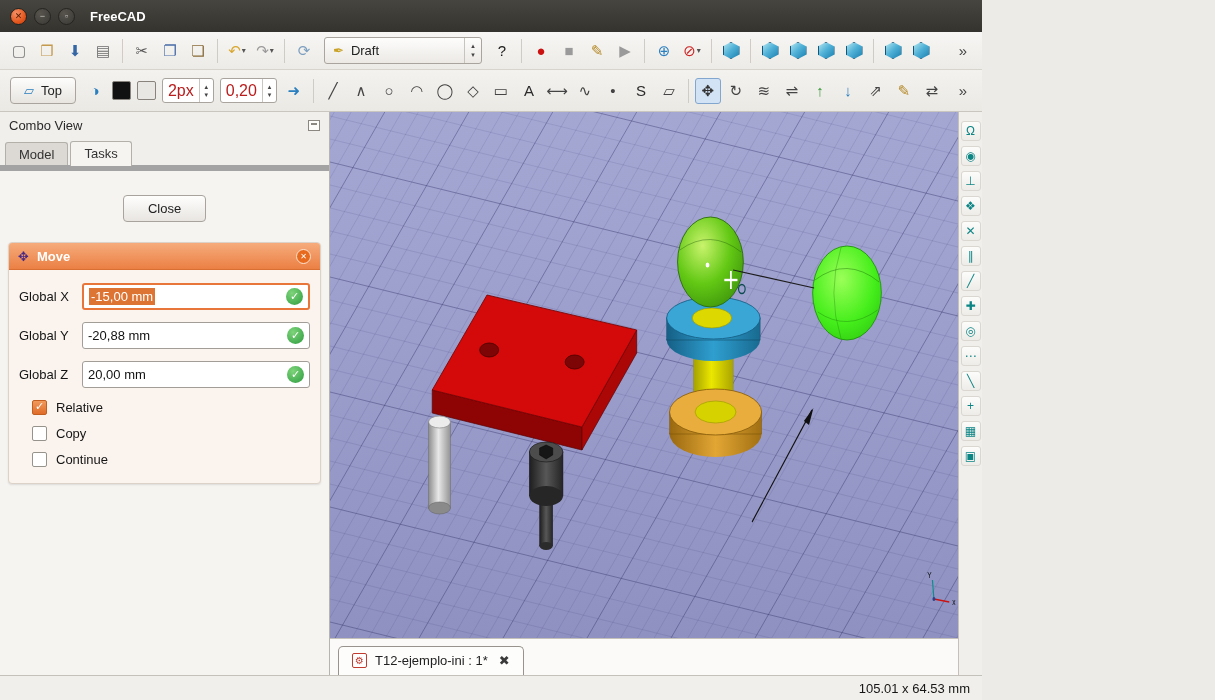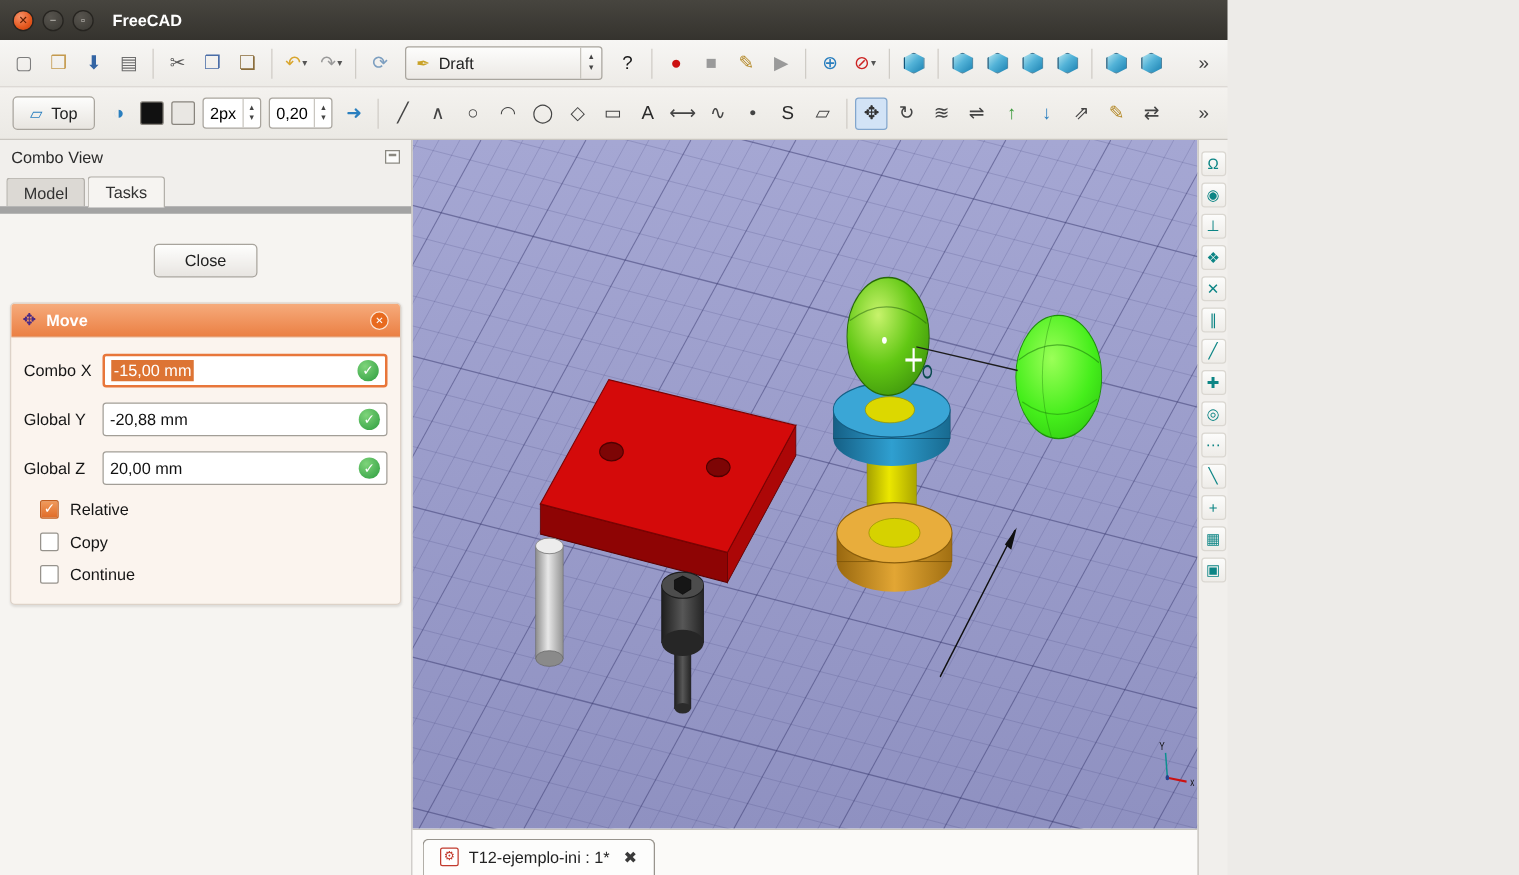--- a/index.html
+++ b/index.html
@@ -28,21 +28,21 @@
 .tsep{width:1px;height:24px;background:#cfccc6;margin:0 5px;flex:0 0 auto}
 .tspacer{flex:1 1 auto}
 .combo{height:27px;min-width:158px;border:1px solid #a9a59e;border-radius:3px;background:linear-gradient(#fdfdfc,#ece9e5);display:flex;align-items:center;padding-left:8px;gap:7px;margin:0 6px;flex:0 0 auto}
 .combo-arrows{margin-left:auto;width:17px;height:100%;border-left:1px solid #c7c4bd;display:flex;flex-direction:column;align-items:center;justify-content:center;font-size:7px;color:#444;line-height:1.15}
 .plane-btn{height:27px;border:1px solid #a9a59e;border-radius:4px;background:linear-gradient(#fdfdfc,#e8e5e0);display:flex;align-items:center;gap:7px;padding:0 13px;margin:0 5px;flex:0 0 auto}
 .plane-glyph{color:#2a7fbf;font-size:13px}
 .swatch{width:19px;height:19px;border:1px solid #88847d;border-radius:2px;margin:0 3px;flex:0 0 auto}
 .swatch.black{background:#111}
 .swatch.white{background:#e9e7e3}
 .spin{height:25px;border:1px solid #a9a59e;border-radius:3px;background:#fff;display:flex;align-items:center;margin:0 3px;flex:0 0 auto}
-.spin .sval{padding:0 5px;font-size:13px;color:#000000}
+.spin .sval{padding:0 5px;font-size:16px;color:#b91c1c}
 .spin .arr{width:14px;height:100%;border-left:1px solid #c9c6c0;display:flex;flex-direction:column;align-items:center;justify-content:center;font-size:7px;line-height:1.1;color:#444}
 .cube-face{width:17px;height:17px;display:block;background:linear-gradient(135deg,#aee2ee 0%,#53b3d8 45%,#1c82b2 100%);border:1px solid #12567a;clip-path:polygon(50% 0,100% 26%,100% 74%,50% 100%,0 74%,0 26%)}
 
 
 .main{flex:1;display:flex;min-height:0}
 .left-panel{width:330px;background:#f1efec;border-right:1px solid #b7b4ae;display:flex;flex-direction:column;flex:0 0 auto}
 .combo-header{height:27px;display:flex;align-items:center;padding:0 9px;color:#2a2a2a}
 .float-btn{margin-left:auto;width:12px;height:11px;border:1px solid #8a8880;background:#fcfcfb;position:relative}
 .float-btn::after{content:"";position:absolute;left:2px;top:2px;right:2px;height:2px;background:#8a8880}
 .tabs{display:flex;padding-left:5px;height:26px;align-items:flex-end}
@@ -319,21 +319,21 @@
           <span class="btn-close">Close</span>
         </div>
         <div class="move-card">
           <div class="move-header">
             <span class="move-task-icon">✥</span>
             <span>Move</span>
             <span class="move-close"></span>
           </div>
           <div class="move-body">
             <div class="frow">
-              <span class="flabel">Combo X</span>
+              <span class="flabel">Global X</span>
               <div class="fbox focus">
                 <span class="fval">-15,00 mm</span>
                 <span class="ok-badge"></span>
               </div>
             </div>
             <div class="frow">
               <span class="flabel">Global Y</span>
               <div class="fbox">
                 <span class="fval">-20,88 mm</span>
                 <span class="ok-badge"></span>
@@ -632,13 +632,16 @@
         </div>
         <div class="snap-btn">
           <span class="glyph">▦</span>
         </div>
         <div class="snap-btn">
           <span class="glyph">▣</span>
         </div>
       </div>
   </div>
 
+  <div class="statusbar">
+    <span>105.01 x 64.53 mm</span>
+  </div>
 </div>
 
 </body></html>

